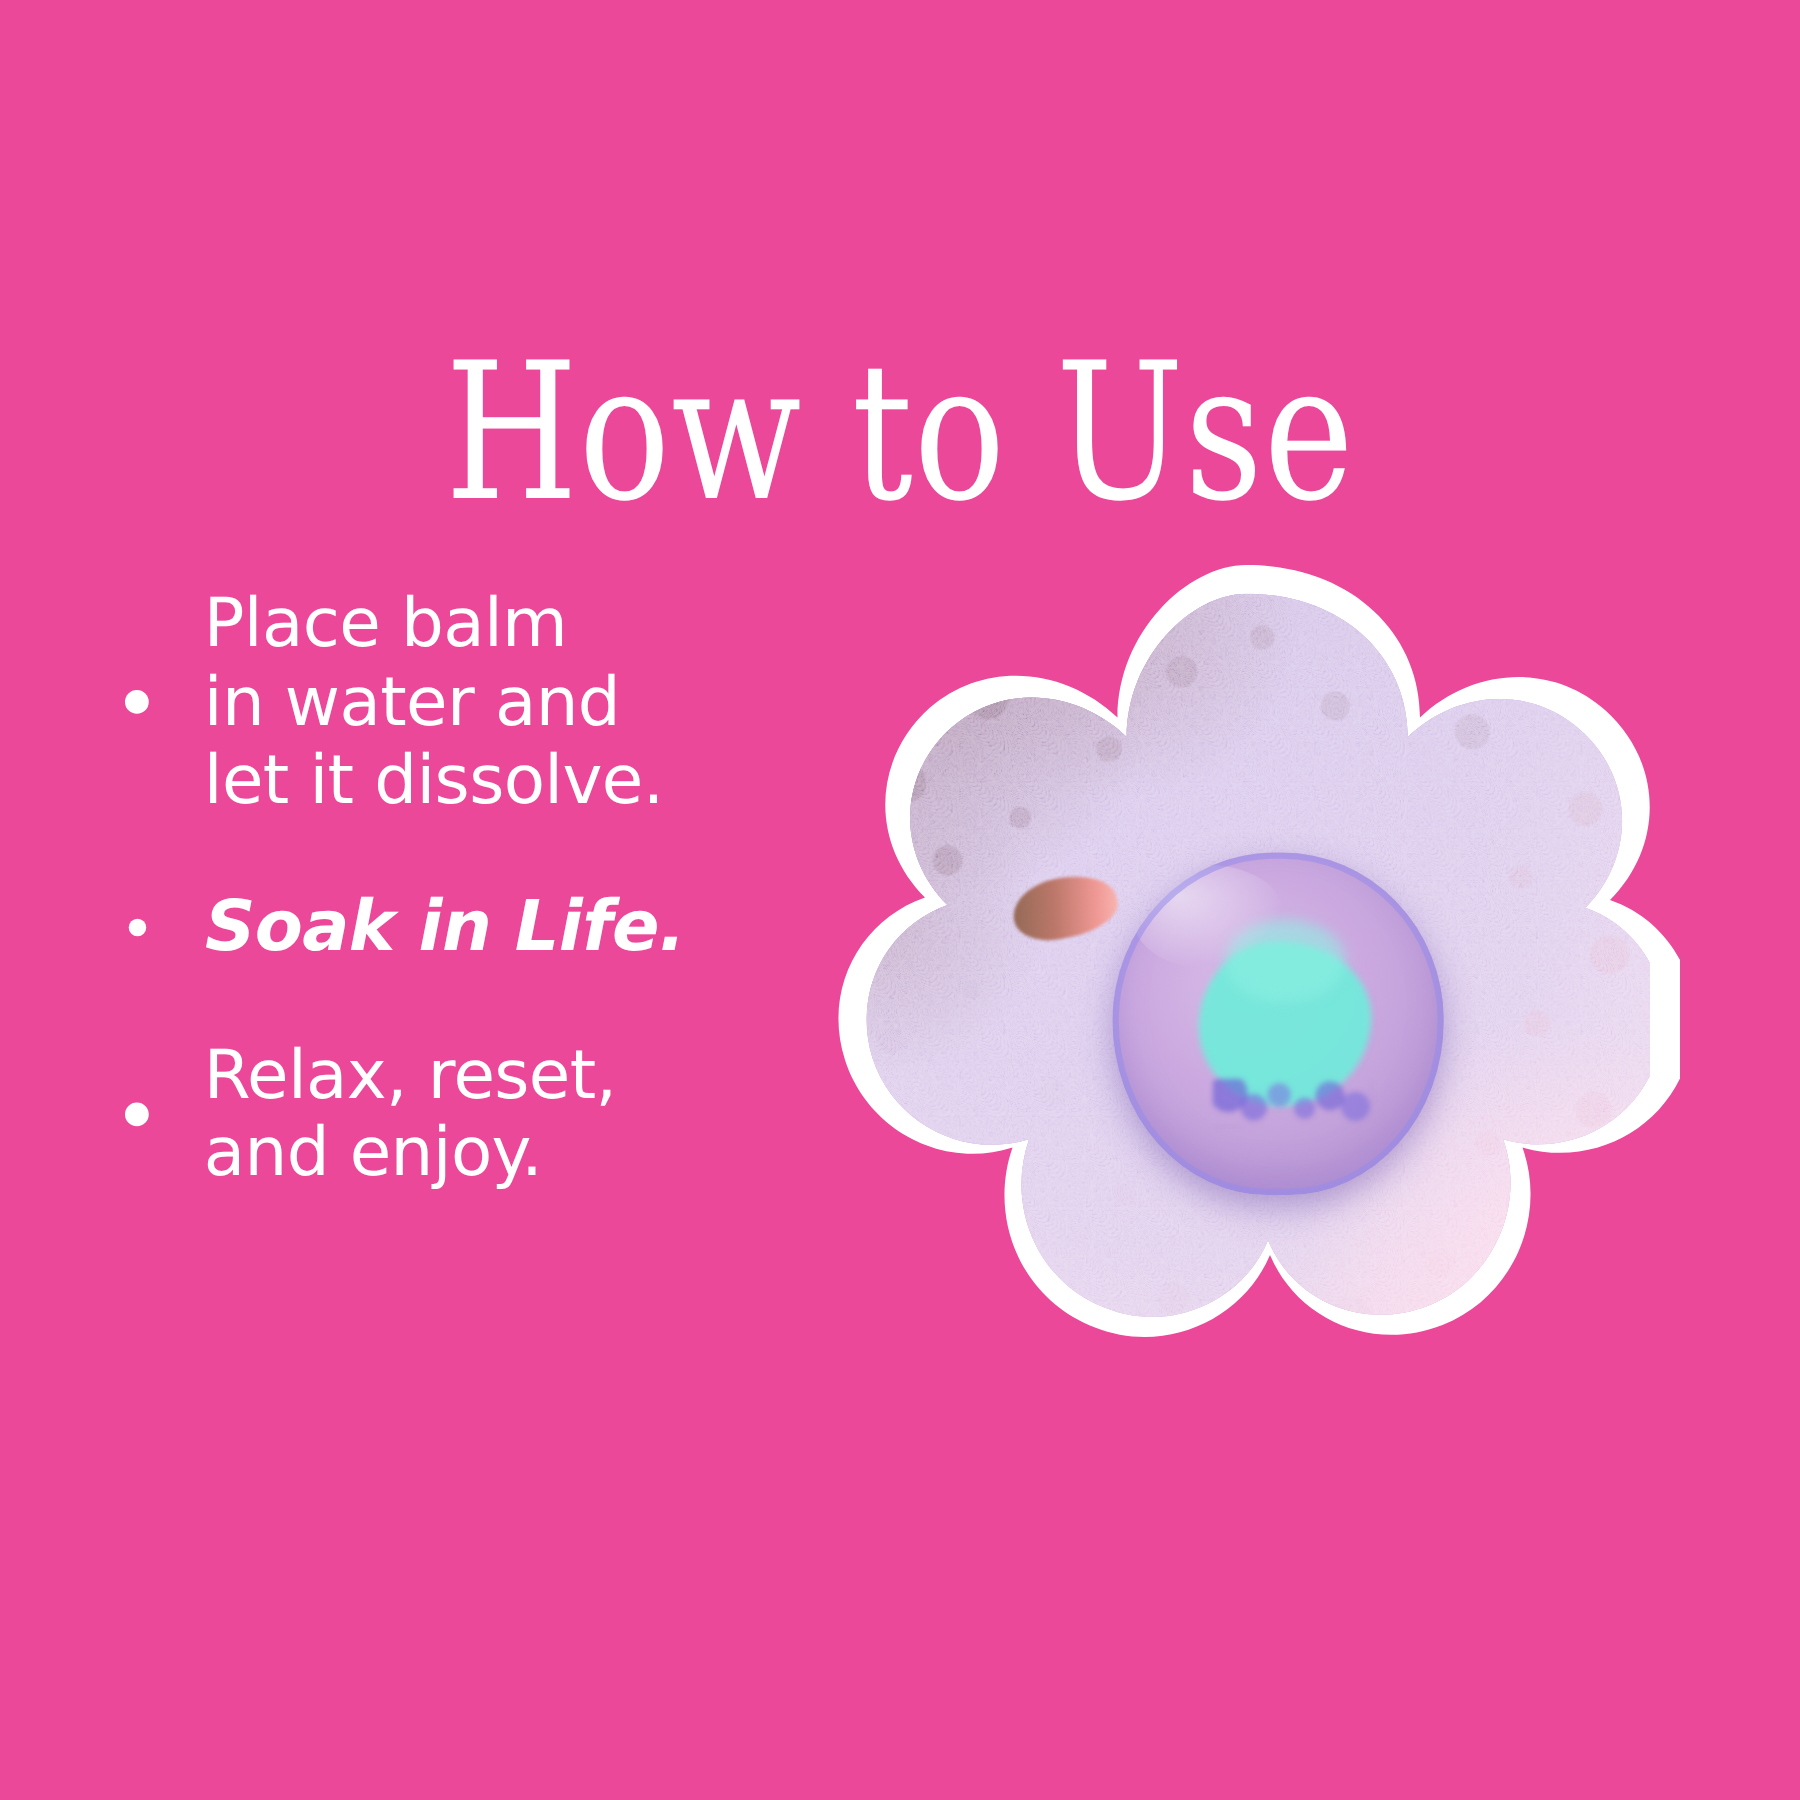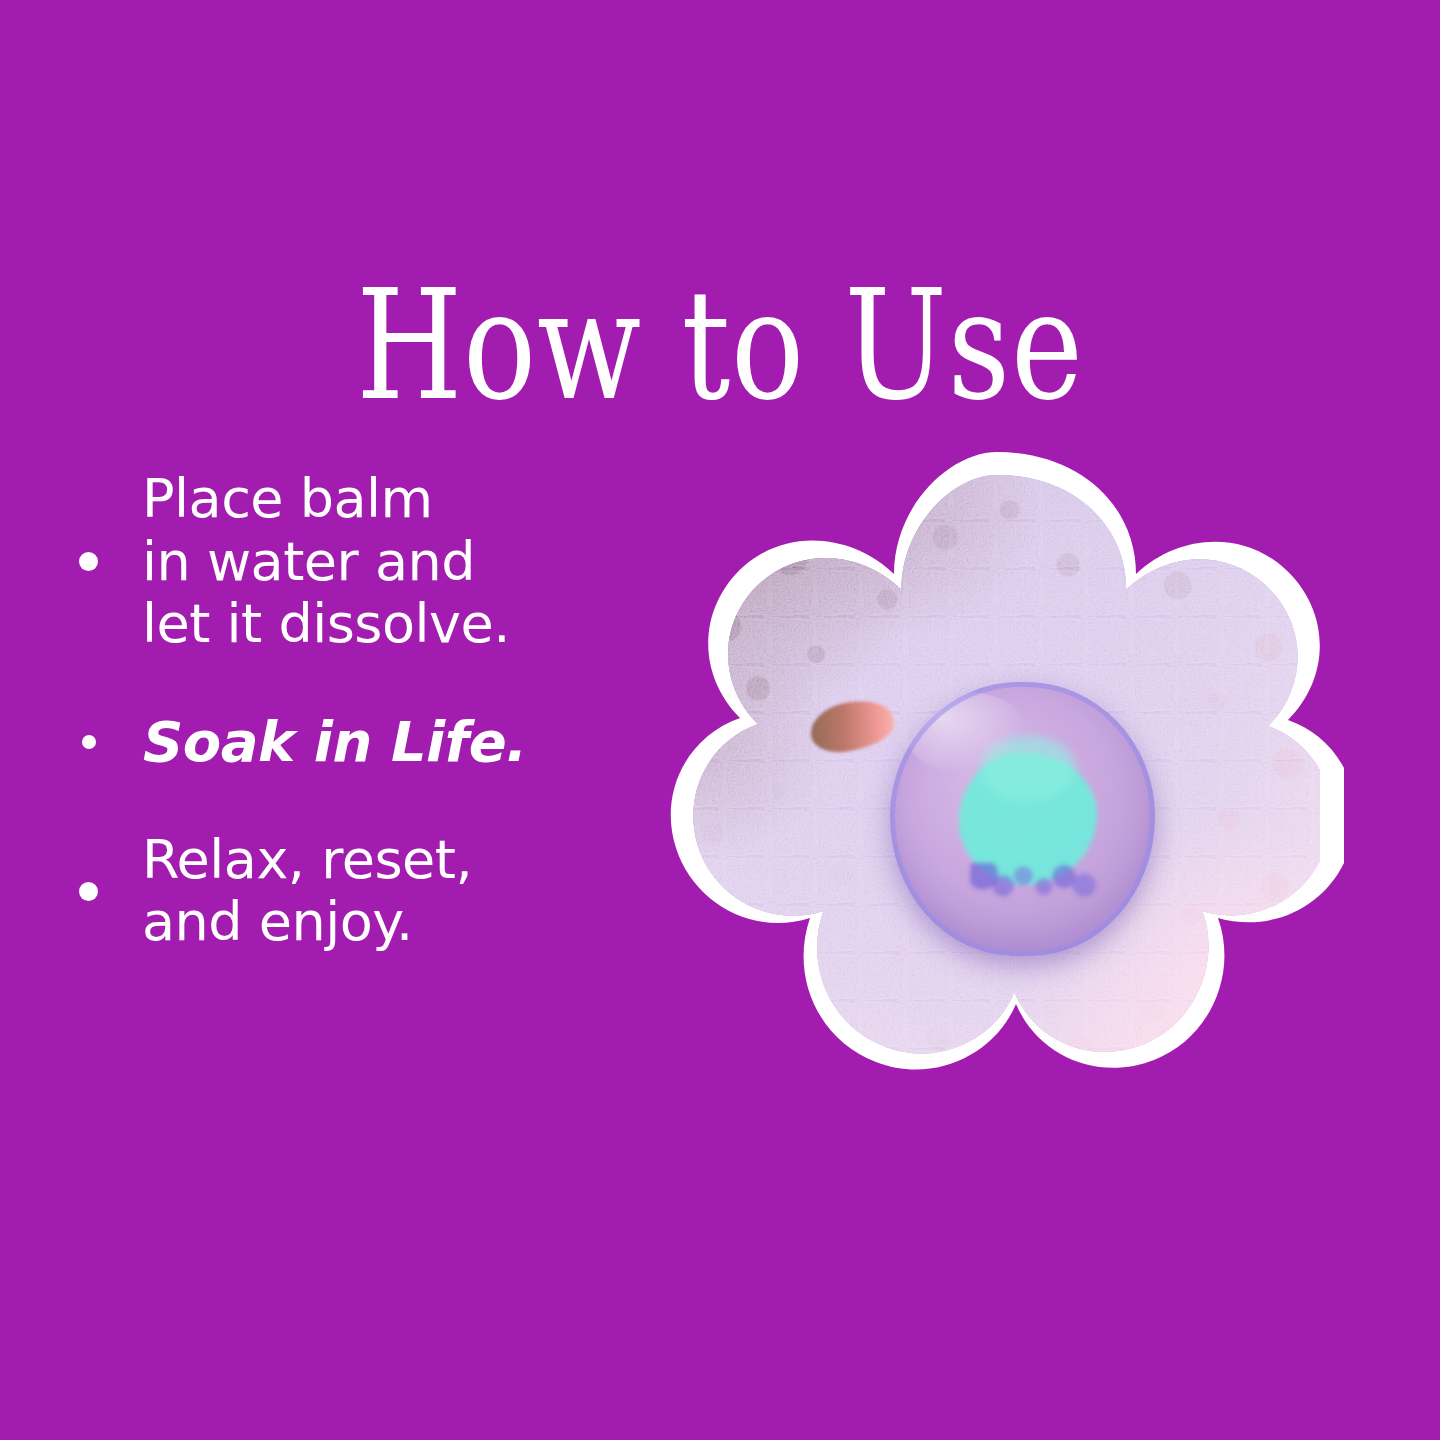--- a/index.html
+++ b/index.html
@@ -37,21 +37,21 @@
     letter-spacing: 1px;
     transform: scaleX(0.80);
     transform-origin: 50% 0;
     white-space: nowrap;
     user-select: none;
   }
 
   
   #steps {
     position: absolute;
-    left: 79px;
+    left: 100px;
     top: 468px;
     width: 560px;
   }
   .step {
     display: flex;
     align-items: center;
     margin-bottom: 54px;
   }
   .step:last-child { margin-bottom: 0; }
 
@@ -295,21 +295,21 @@
     background: linear-gradient(100deg, #8A6048 0%, #B8705E 40%, #F2948E 78%, #FBB8B0 100%);
     border-radius: 50% 60% 55% 45% / 60% 55% 45% 50%;
     transform: rotate(-12deg);
     filter: blur(1.4px);
     opacity: 0.92;
   }
 </style>
 </head>
 <body>
 
-<div id="poster" style="background: #a21caf;">
+<div id="poster" style="background: #ec4899;">
 
   <h1 id="title">How to Use</h1>
 
   <div id="steps">
 
     <div class="step">
       <span class="bullet-dot"></span>
       <span class="step-text">Place balm
 in water and
 let it dissolve.</span>

